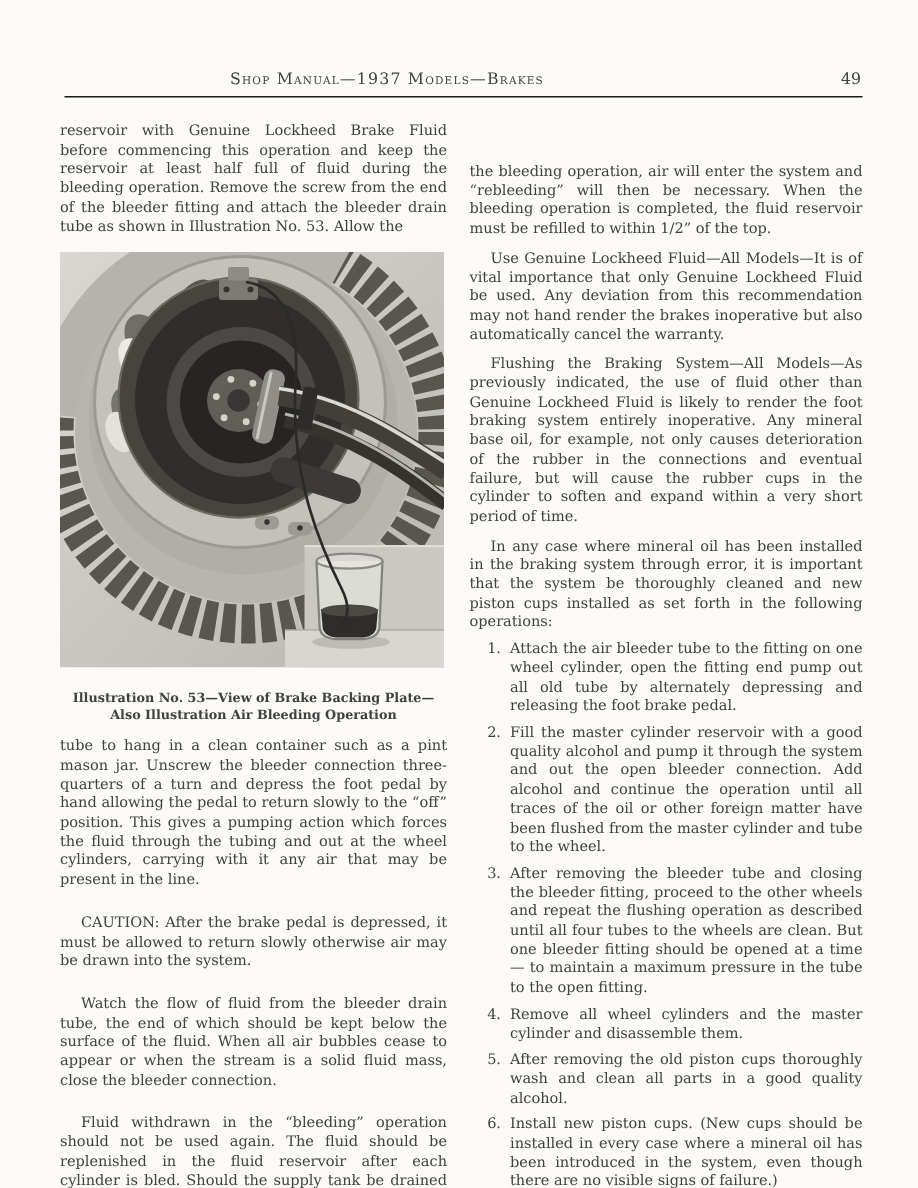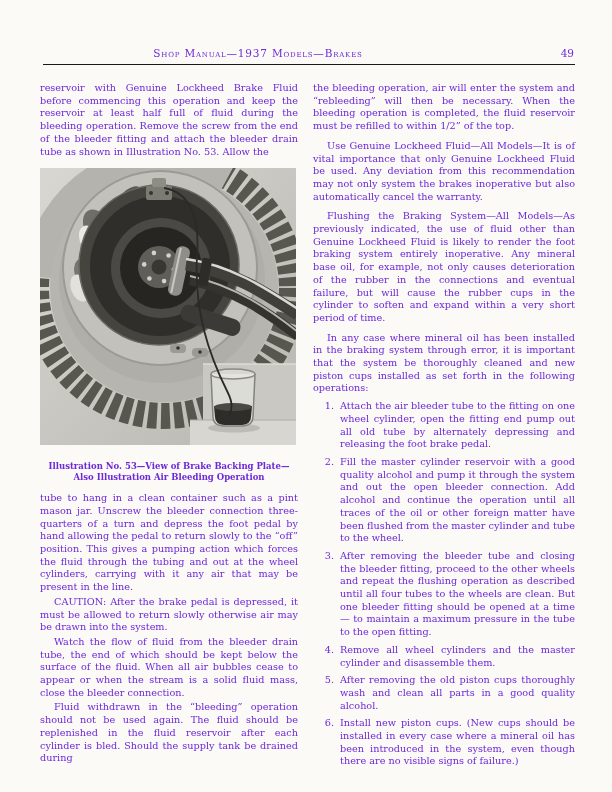--- a/index.html
+++ b/index.html
@@ -1,21 +1,21 @@
 <!DOCTYPE html>
 <html><head>
 <meta charset="utf-8">
 <style>
   html,body{margin:0;padding:0;background:#e8e8e6;}
   .page{
     position:relative;
     width:612px;height:792px;
     margin:0 auto;
     background:#fbfaf7;
-    color:#6d28d9;
+    color:#404040;
     font-family:"DejaVu Serif", serif;
     overflow:hidden;
   }
   
   .runhead{
     position:absolute;top:46px;left:43px;right:37px;height:18px;
     border-bottom:1.6px solid #1a1a1a;
   }
   .runhead-title{
     position:absolute;left:215px;transform:translateX(-50%);
@@ -25,24 +25,24 @@
   .runhead-page{
     position:absolute;right:1px;top:1px;font-size:10.5px;margin-left:14px;
   }
   
   .columns{
     position:absolute;top:82px;left:40px;right:37px;bottom:14px;
     display:flex;gap:15px;
     font-size:9.7px;line-height:12.7px;text-align:justify;
   }
   .col-left{width:258px;flex:0 0 258px;}
-  .col-right{width:262px;flex:1;}
+  .col-right{width:262px;flex:1;margin-top:27px;}
   p{margin:0;text-indent:14px;}
   p.noindent{text-indent:0;}
-  .g{margin-top:2px;}
+  .g{margin-top:16px;}
   .gh{margin-top:7px;}
   b{font-weight:normal;}
   
   .photo{
     margin:10px 0 0 0;width:256px;height:277px;display:block;
   }
   .caption{
     margin-top:16px;text-align:center;font-weight:bold;
     font-size:8.5px;line-height:11px;text-indent:0;
   }
@@ -164,21 +164,21 @@
 
       <p class="noindent" style="margin-top:9px">tube to hang in a clean container such as a pint mason jar. Unscrew the bleeder connection three-quarters of a turn and depress the foot pedal by hand allowing the pedal to return slowly to the “off” position. This gives a pumping action which forces the fluid through the tubing and out at the wheel cylinders, carrying with it any air that may be present in the line.</p>
       <p class="g">CAUTION: After the brake pedal is depressed, it must be allowed to return slowly otherwise air may be drawn into the system.</p>
       <p class="g">Watch the flow of fluid from the bleeder drain tube, the end of which should be kept below the surface of the fluid. When all air bubbles cease to appear or when the stream is a solid fluid mass, close the bleeder connection.</p>
       <p class="g">Fluid withdrawn in the “bleeding” operation should not be used again. The fluid should be replenished in the fluid reservoir after each cylinder is bled. Should the supply tank be drained during</p>
     </div>
 
     <div class="col-right">
       <p class="noindent">the bleeding operation, air will enter the system and “rebleeding” will then be necessary. When the bleeding operation is completed, the fluid reservoir must be refilled to within 1/2” of the top.</p>
 
-      <p class="gh"><b>Use Genuine Lockheed Fluid—All Models—It</b><span> is of vital importance that only Genuine Lockheed Fluid be used. Any deviation from this recommendation may not only system the brakes inoperative but also automatically cancel the warranty.</span></p>
+      <p class="gh"><b>Use Genuine Lockheed Fluid—All Models—It</b><span> is of vital importance that only Genuine Lockheed Fluid be used. Any deviation from this recommendation may not hand render the brakes inoperative but also automatically cancel the warranty.</span></p>
 
       <p class="gh"><b>Flushing the Braking System—All Models—As</b><span> previously indicated, the use of fluid other than Genuine Lockheed Fluid is likely to render the foot braking system entirely inoperative. Any mineral base oil, for example, not only causes deterioration of the rubber in the connections and eventual failure, but will cause the rubber cups in the cylinder to soften and expand within a very short period of time.</span></p>
 
       <p class="gh">In any case where mineral oil has been installed in the braking system through error, it is important that the system be thoroughly cleaned and new piston cups installed as set forth in the following operations:</p>
 
       <div class="olist">
         <div class="li">
           <span class="num">1.</span>
           <span class="txt">Attach the air bleeder tube to the fitting on one wheel cylinder, open the fitting end pump out all old tube by alternately depressing and releasing the foot brake pedal.</span>
         </div>

